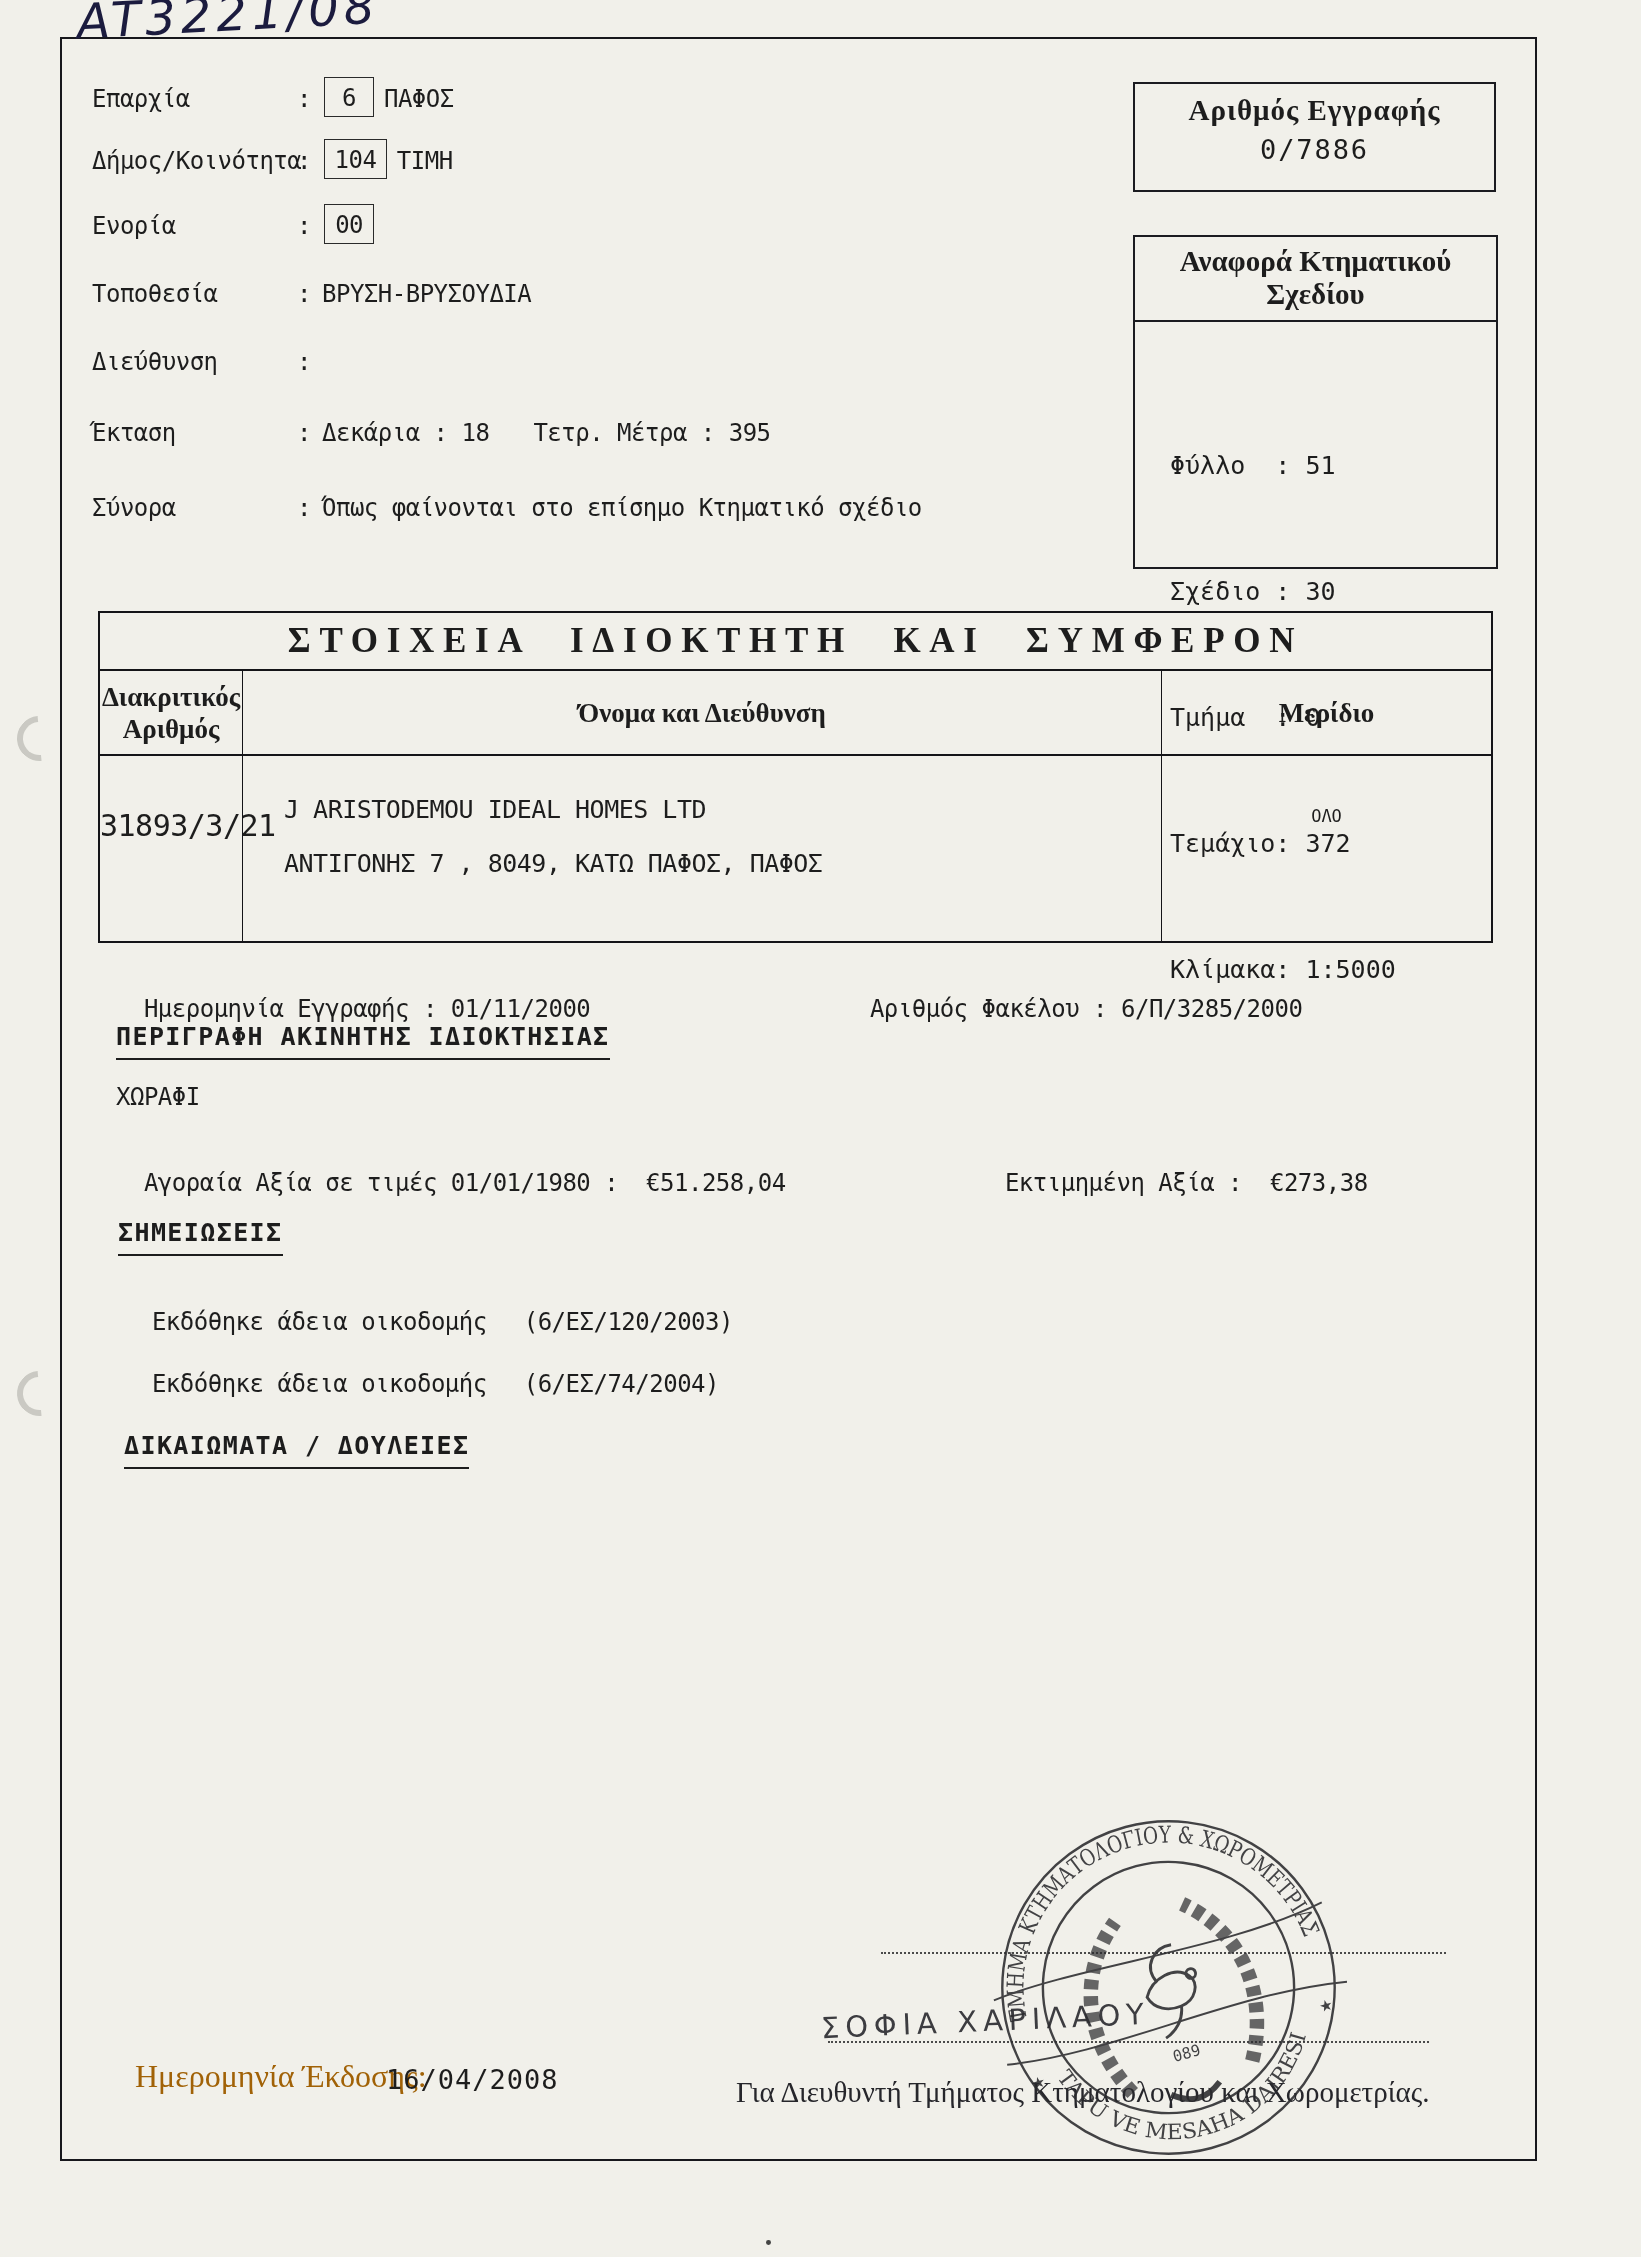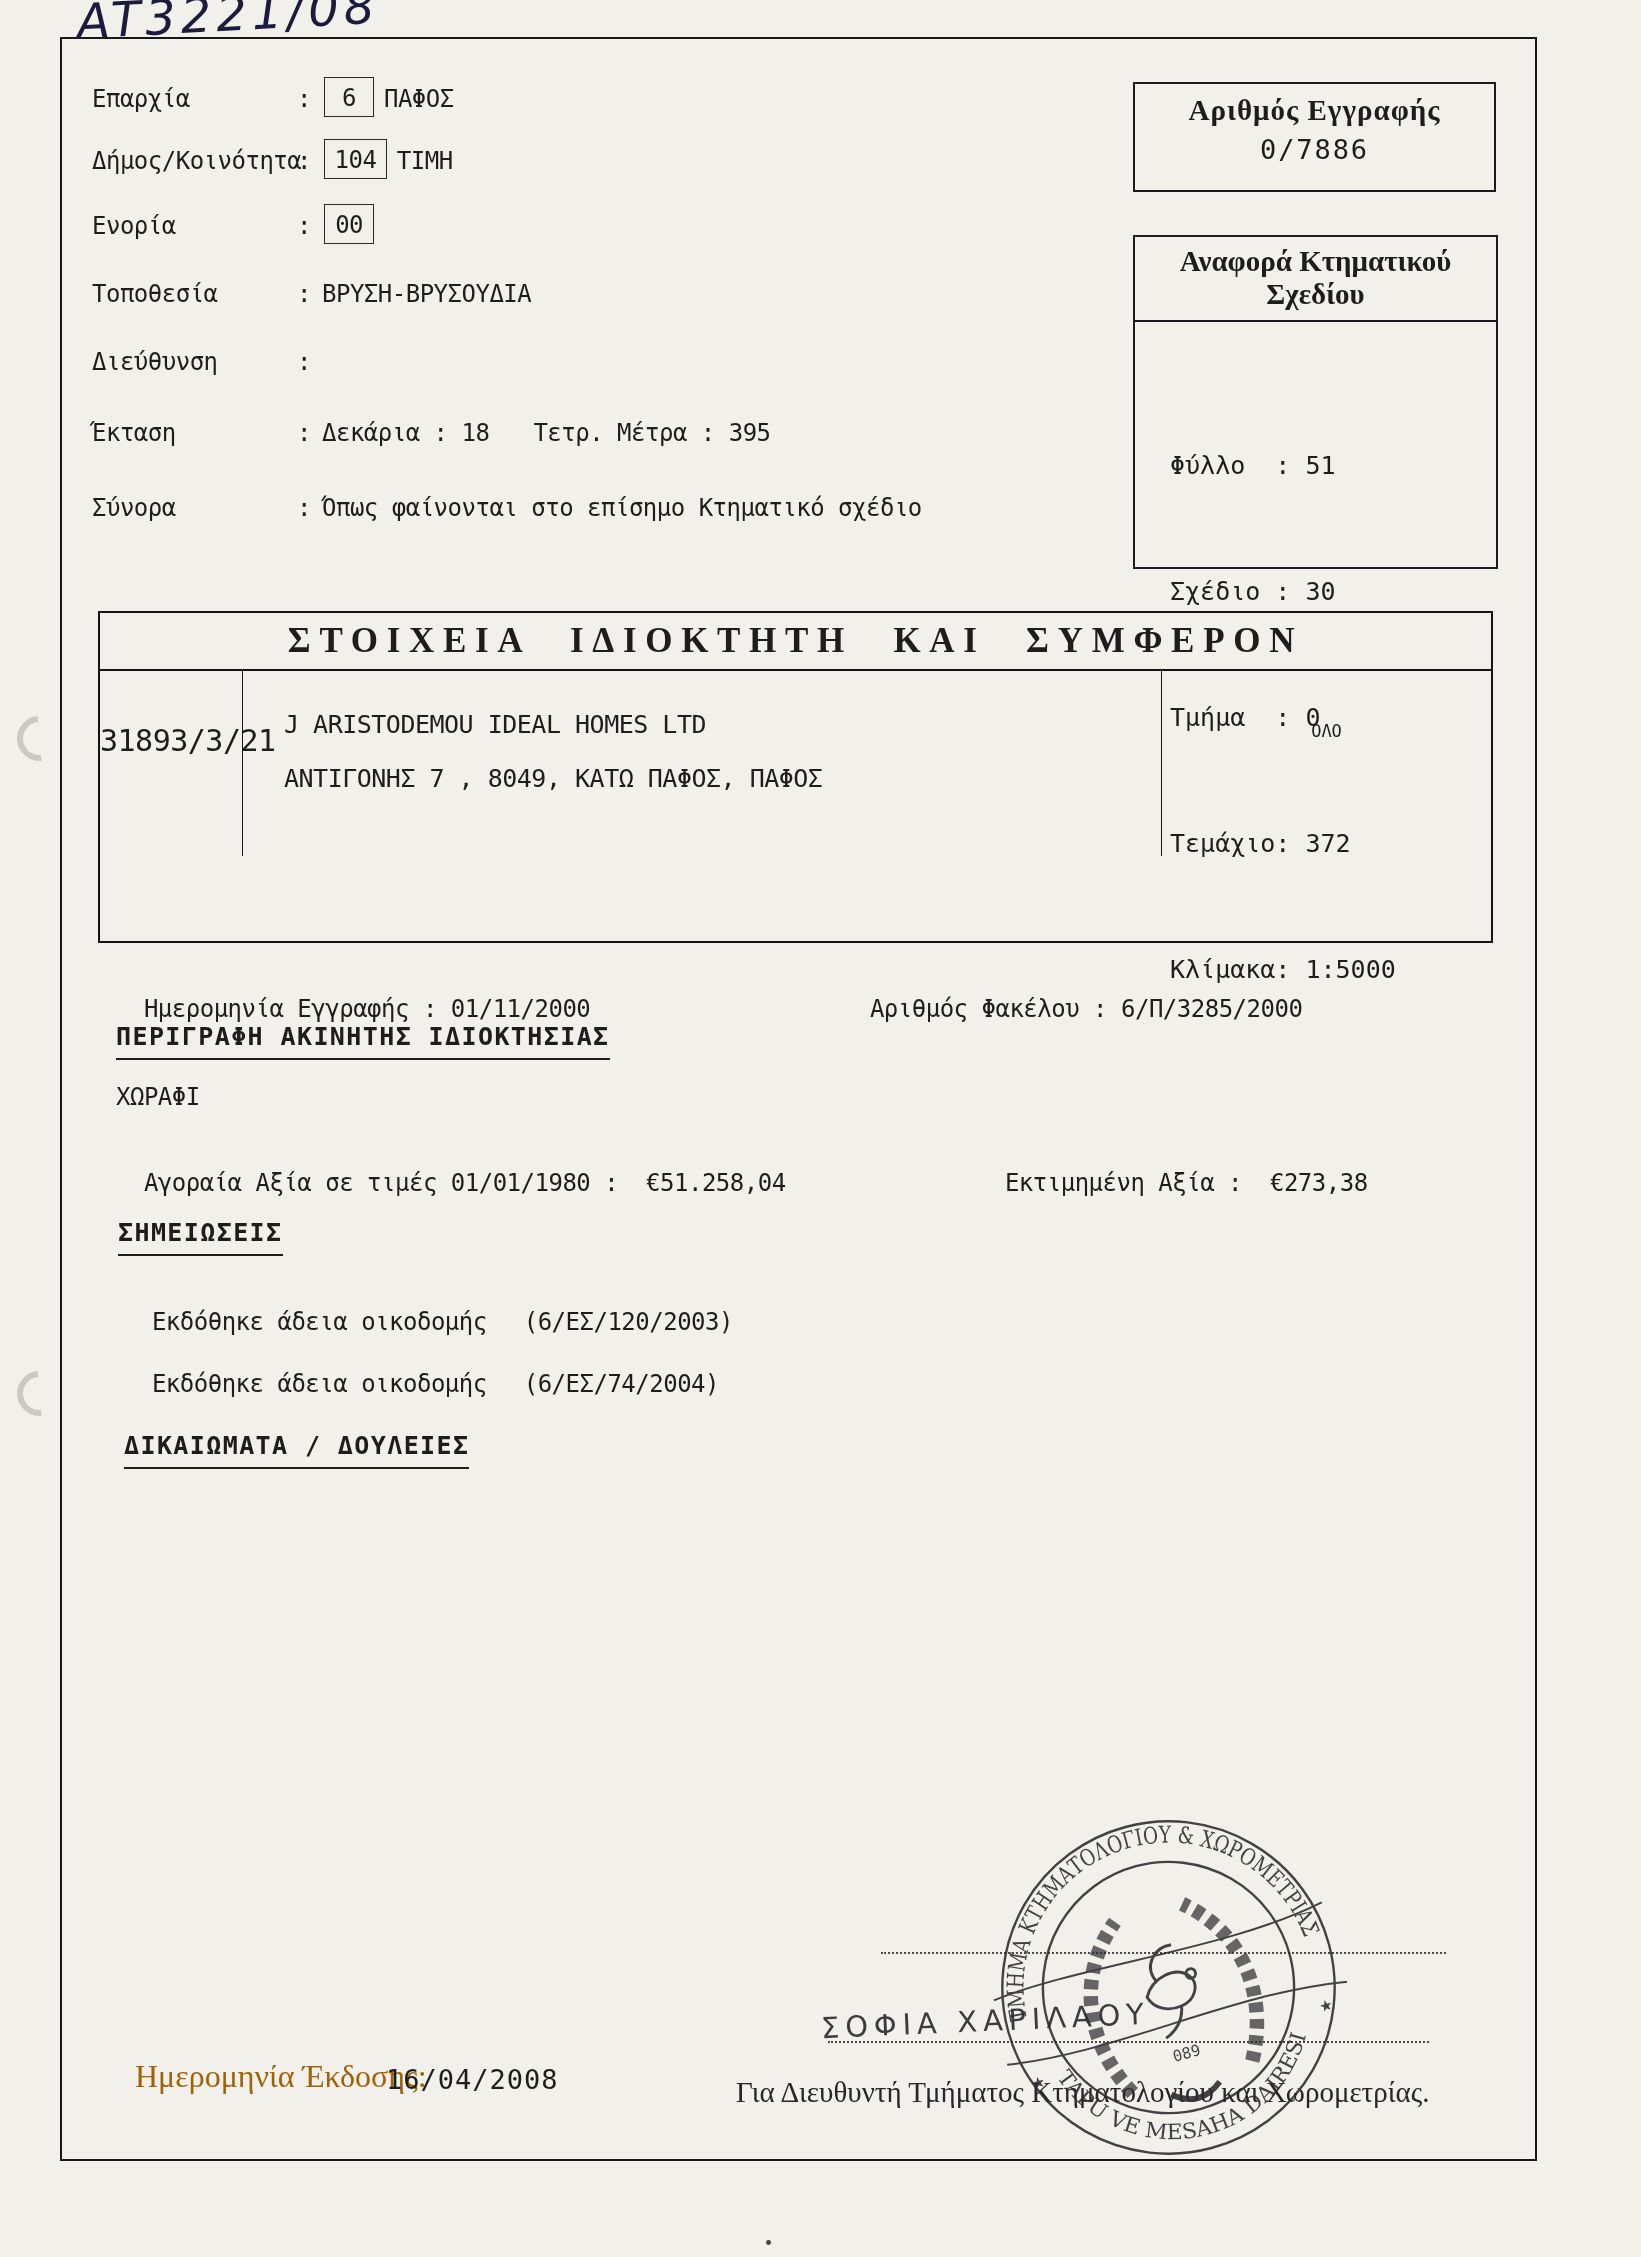--- a/index.html
+++ b/index.html
@@ -128,20 +128,32 @@
     <div>Φύλλο  : 51</div>
     <div>Σχέδιο : 30</div>
     <div>Τμήμα  : 0</div>
     <div>Τεμάχιο: 372</div>
     <div>Κλίμακα: 1:5000</div>
   </div>
 </div>
 
 <div class="tbl">
   <div class="tbl-title serif">ΣΤΟΙΧΕΙΑ ΙΔΙΟΚΤΗΤΗ ΚΑΙ ΣΥΜΦΕΡΟΝ</div>
+  <div class="tbl-head">
+    <div class="c1 hcell serif">
+      <span>Διακριτικός</span>
+      <span>Αριθμός</span>
+    </div>
+    <div class="c2 hcell serif">
+      <span>Όνομα και Διεύθυνση</span>
+    </div>
+    <div class="c3 hcell serif">
+      <span>Μερίδιο</span>
+    </div>
+  </div>
   <div class="tbl-body">
     <div class="c1 id-cell mono">31893/3/21</div>
     <div class="c2 name-cell mono">
       <div>J ARISTODEMOU IDEAL HOMES LTD</div>
       <div>ΑΝΤΙΓΟΝΗΣ 7 , 8049, ΚΑΤΩ ΠΑΦΟΣ, ΠΑΦΟΣ</div>
     </div>
     <div class="c3 share-cell mono">ΟΛΟ</div>
   </div>
 </div>
 

